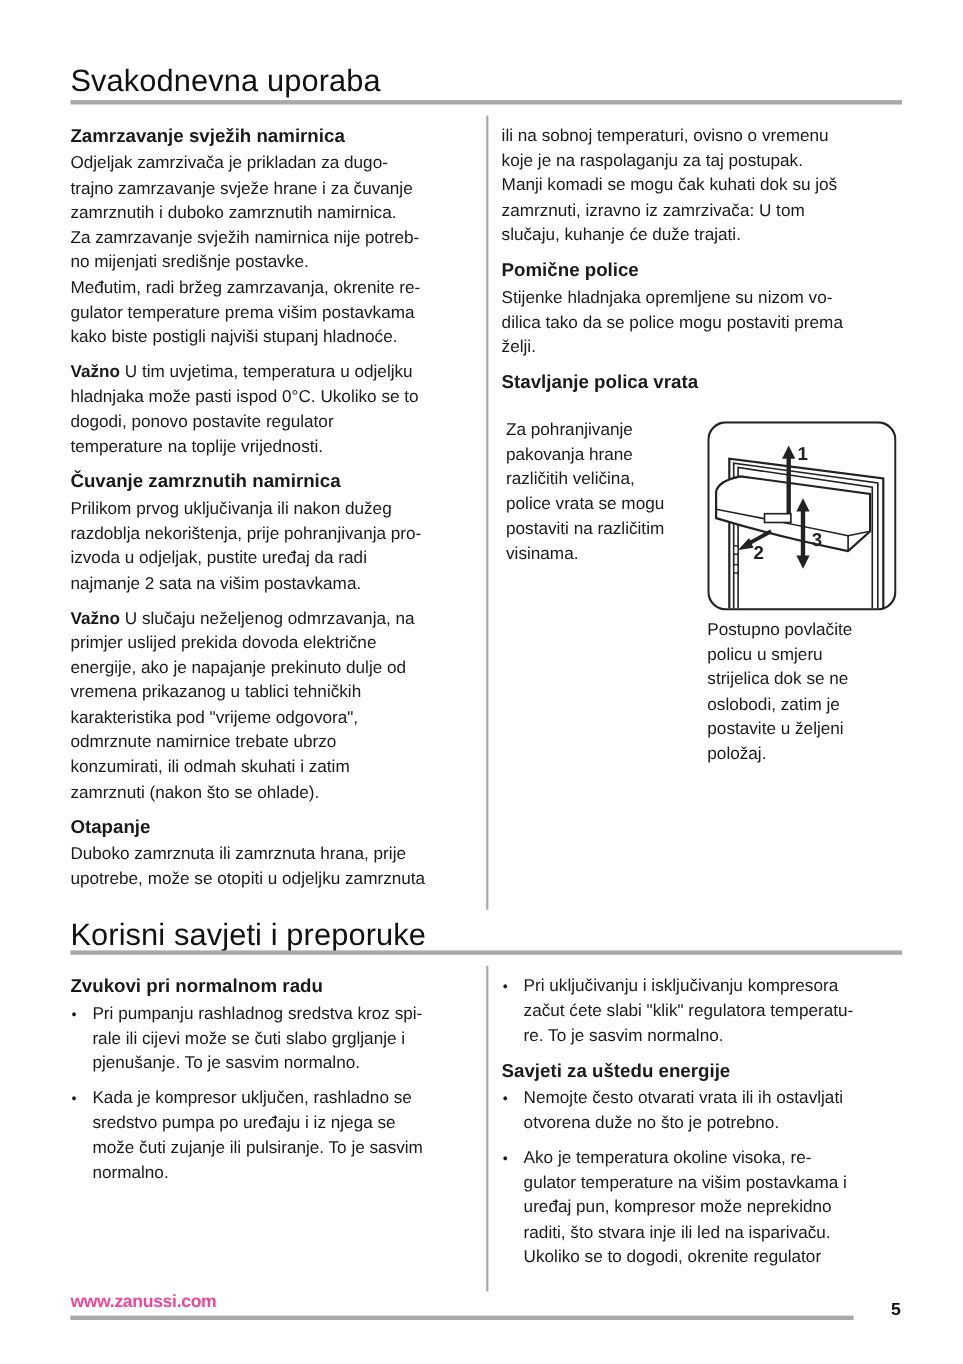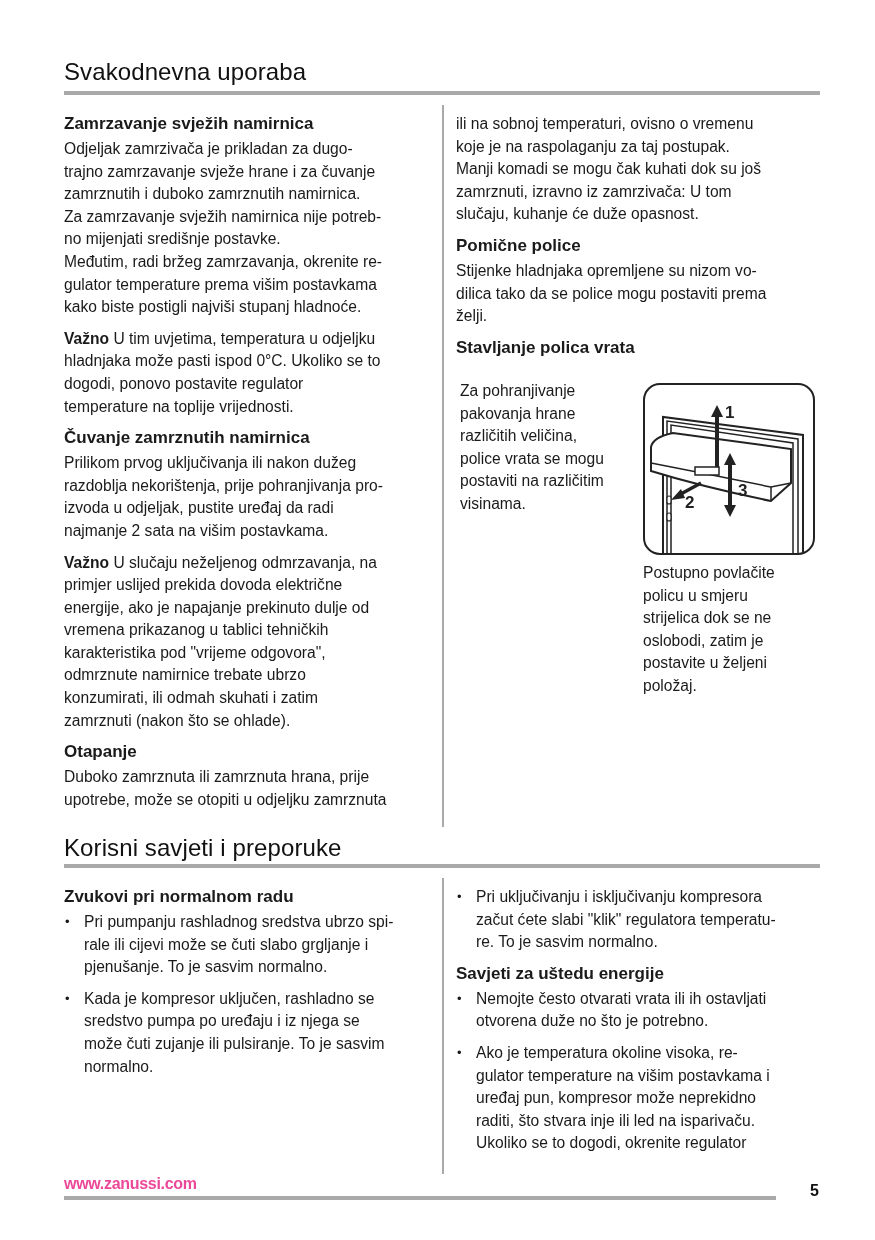--- a/index.html
+++ b/index.html
@@ -1,18 +1,18 @@
 <!DOCTYPE html>
 <html><head>
 <meta charset="utf-8">
 <style>
   html, body { margin: 0; padding: 0; background: #ffffff; }
   body { width: 875px; height: 1240px; position: relative; overflow: hidden;
          font-family: "Liberation Sans", sans-serif; color: #1a1a1a; }
-  .h1 { position: absolute; left: 64px; font-size: 24px; font-weight: normal; margin: 0; letter-spacing: 0.1px; color: #111; }
+  .h1 { position: absolute; left: 64px; font-size: 28px; font-weight: normal; margin: 0; letter-spacing: 0.1px; color: #111; }
   .rule { position: absolute; left: 64px; height: 4px; background: #a9a9a9; }
   .vdiv { position: absolute; left: 442px; width: 2px; background: #a9a9a9; }
   .col { position: absolute; font-size: 15.6px; line-height: 22.6px; }
   .col p { margin: 0 0 9px 0; }
   .col h3 { margin: 0 0 3px 0; font-size: 17px; font-weight: bold; line-height: 22px; }
   .col .b { font-weight: bold; }
   ul.bul { list-style: none; margin: 0 0 9px 0; padding: 0; }
   ul.bul li { position: relative; padding-left: 20px; margin-bottom: 9px; }
   ul.bul li::before { content: "•"; position: absolute; left: 1px; top: 0; font-size: 13px; }
   .pre { white-space: pre-line; }
@@ -57,21 +57,21 @@
   <h3>Otapanje</h3>
   <p class="pre">Duboko zamrznuta ili zamrznuta hrana, prije
 upotrebe, može se otopiti u odjeljku zamrznuta</p>
 </div>
 
 <div class="col" style="left:456px; top:113px; width:372px;">
   <p class="pre">ili na sobnoj temperaturi, ovisno o vremenu
 koje je na raspolaganju za taj postupak.
 Manji komadi se mogu čak kuhati dok su još
 zamrznuti, izravno iz zamrzivača: U tom
-slučaju, kuhanje će duže opasnost.</p>
+slučaju, kuhanje će duže trajati.</p>
   <h3>Pomične police</h3>
   <p class="pre">Stijenke hladnjaka opremljene su nizom vo-
 dilica tako da se police mogu postaviti prema
 želji.</p>
   <h3>Stavljanje polica vrata</h3>
 </div>
 
 <div class="col pre" style="left:460px; top:380px; width:175px;">Za pohranjivanje
 pakovanja hrane
 različitih veličina,
@@ -117,21 +117,21 @@
 postavite u željeni
 položaj.</div>
 
 <h1 class="h1" style="top:834px;">Korisni savjeti i preporuke</h1>
 <div class="rule" style="top:864px; width:756px;"></div>
 <div class="vdiv" style="top:878px; height:296px;"></div>
 
 <div class="col" style="left:64px; top:886px; width:372px;">
   <h3>Zvukovi pri normalnom radu</h3>
   <ul class="bul">
-    <li class="pre">Pri pumpanju rashladnog sredstva ubrzo spi-
+    <li class="pre">Pri pumpanju rashladnog sredstva kroz spi-
 rale ili cijevi može se čuti slabo grgljanje i
 pjenušanje. To je sasvim normalno.</li>
     <li class="pre">Kada je kompresor uključen, rashladno se
 sredstvo pumpa po uređaju i iz njega se
 može čuti zujanje ili pulsiranje. To je sasvim
 normalno.</li>
   </ul>
 </div>
 
 <div class="col" style="left:456px; top:886px; width:372px;">

